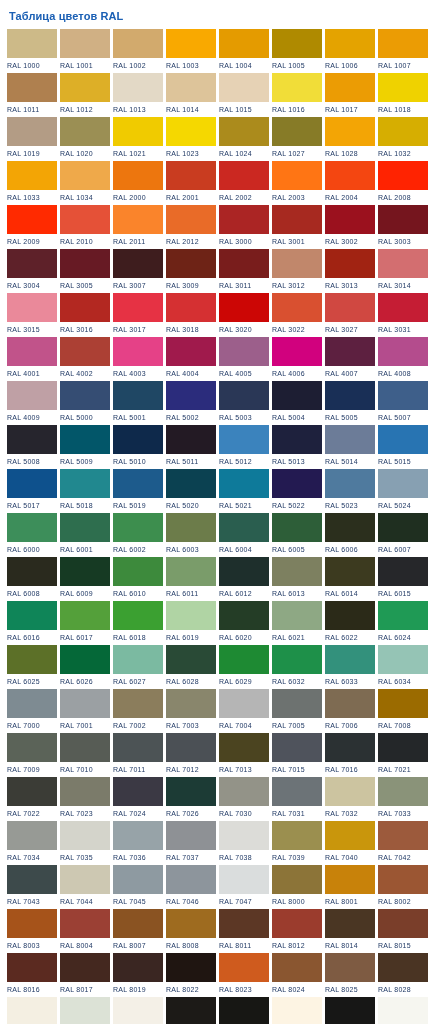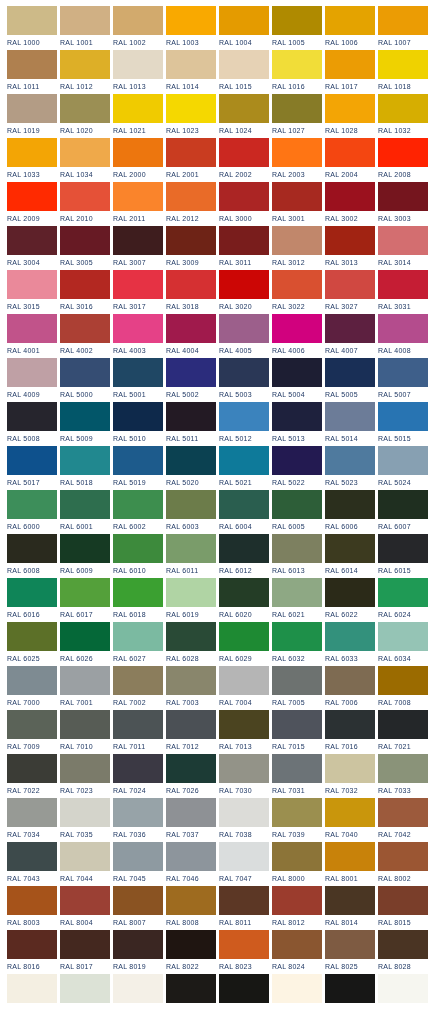--- a/index.html
+++ b/index.html
@@ -64,20 +64,21 @@
     letter-spacing: 0.25px;
     white-space: nowrap;
     font-family: "Liberation Sans", "DejaVu Sans", sans-serif;
   }
 </style>
 </head>
 <body>
 
 <div id="page">
 
+  <h1 id="page-title">Таблица цветов RAL</h1>
 
   <div id="ral-grid">
       <div class="ral-cell">
         <span class="ral-swatch" style="background-color: rgb(205, 186, 136);"></span>
         <span class="ral-label">RAL 1000</span>
       </div>
       <div class="ral-cell">
         <span class="ral-swatch" style="background-color: rgb(208, 176, 132);"></span>
         <span class="ral-label">RAL 1001</span>
       </div>

